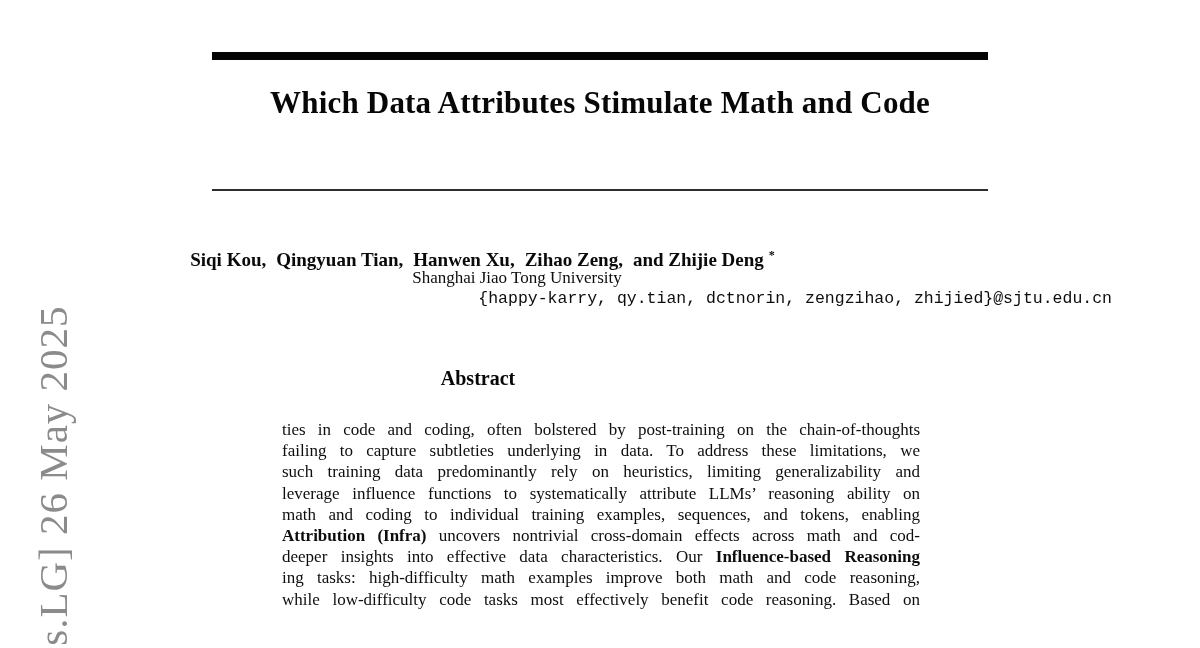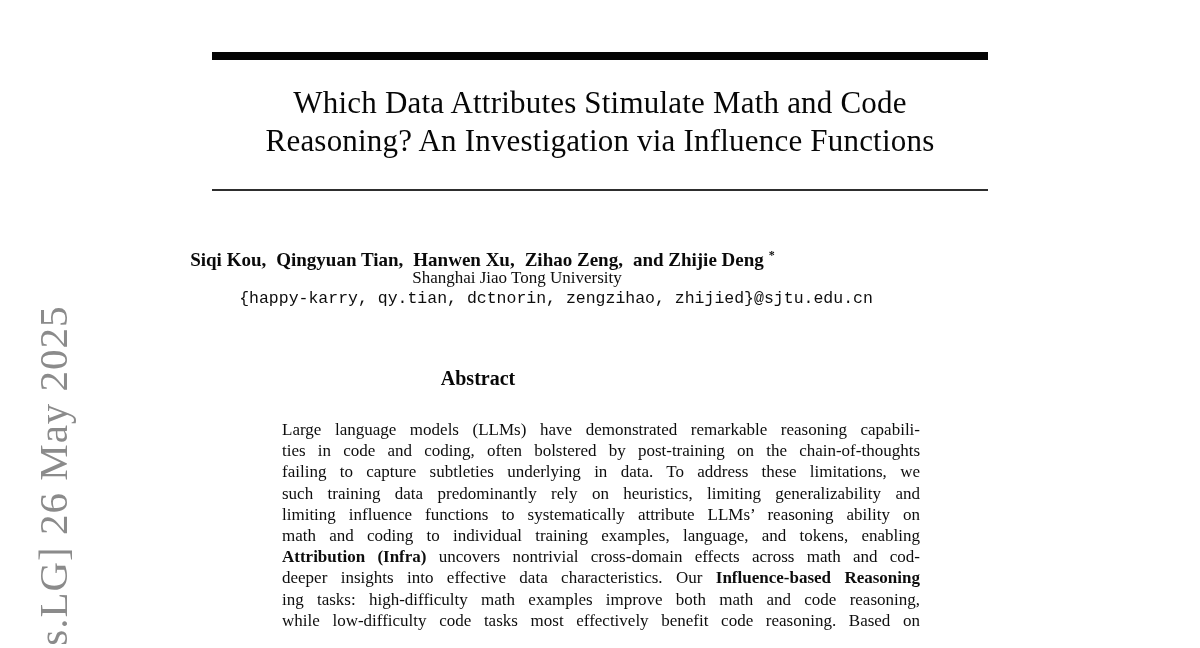--- a/index.html
+++ b/index.html
@@ -26,21 +26,21 @@
     left: 212px; top: 189px;
     width: 776px; height: 2px;
     background: #2e2e2e;
   }
   .title {
     position: absolute;
     left: 0; top: 84px;
     width: 1200px;
     text-align: center;
     font-size: 31px;
-    font-weight: normal;
+    font-weight: bold;
     line-height: 38px;
     color: #070707;
     letter-spacing: 0.2px;
   }
   .author-block {
     position: absolute;
     left: 0; top: 244px;
     width: 960px;
     text-align: center;
     line-height: 22px;
@@ -60,21 +60,21 @@
     left: 0; top: 268px;
     width: 1034px;
     text-align: center;
     font-size: 17px;
     color: #0d0d0d;
   }
   .emails {
     position: absolute;
     left: 0; top: 289px;
     width: 1112px;
-    text-align: center;
+    text-align: right;
     font-family: "Liberation Mono", "DejaVu Sans Mono", monospace;
     font-size: 16.5px;
     color: #0d0d0d;
     white-space: pre;
   }
   .abstract-heading {
     position: absolute;
     left: 0; top: 367px;
     width: 956px;
     text-align: center;
@@ -113,41 +113,39 @@
 <body>
 
 <div class="page">
 
   <div class="watermark">cs.LG]  26 May 2025</div>
 
   <div class="rule-thick"></div>
 
   <div class="title">
     <div>Which Data Attributes Stimulate Math and Code</div>
-    <div>Reasoning? An Investigation via Influence Functions</div>
   </div>
 
   <div class="rule-thin"></div>
 
   <div class="author-block">
     <span class="author-line"><span class="author-name">Siqi Kou,</span><span class="author-name">Qingyuan Tian,</span><span class="author-name">Hanwen Xu,</span><span class="author-name">Zihao Zeng,</span><span class="author-name">and Zhijie Deng</span><sup>*</sup></span>
   </div>
 
   <div class="affiliation">Shanghai Jiao Tong University</div>
 
   <div class="emails">{happy-karry, qy.tian, dctnorin, zengzihao, zhijied}@sjtu.edu.cn</div>
 
   <div class="abstract-heading">Abstract</div>
 
   <div class="abstract-body">
-      <div class="abs-line"><span>Large language models (LLMs) have demonstrated remarkable reasoning capabili-</span></div>
       <div class="abs-line"><span>ties in code and coding, often bolstered by post-training on the chain-of-thoughts</span></div>
       <div class="abs-line"><span>failing to capture subtleties underlying in data. To address these limitations, we</span></div>
       <div class="abs-line"><span>such training data predominantly rely on heuristics, limiting generalizability and</span></div>
-      <div class="abs-line"><span>limiting influence functions to systematically attribute LLMs’ reasoning ability on</span></div>
-      <div class="abs-line"><span>math and coding to individual training examples, language, and tokens, enabling</span></div>
+      <div class="abs-line"><span>leverage influence functions to systematically attribute LLMs’ reasoning ability on</span></div>
+      <div class="abs-line"><span>math and coding to individual training examples, sequences, and tokens, enabling</span></div>
       <div class="abs-line"><span class="b">Attribution (Infra)</span><span> uncovers nontrivial cross-domain effects across math and cod-</span></div>
       <div class="abs-line"><span>deeper insights into effective data characteristics. Our </span><span class="b">Influence-based Reasoning</span></div>
       <div class="abs-line"><span>ing tasks: high-difficulty math examples improve both math and code reasoning,</span></div>
       <div class="abs-line"><span>while low-difficulty code tasks most effectively benefit code reasoning. Based on</span></div>
     </div>
 
 </div>
 
 </body></html>

